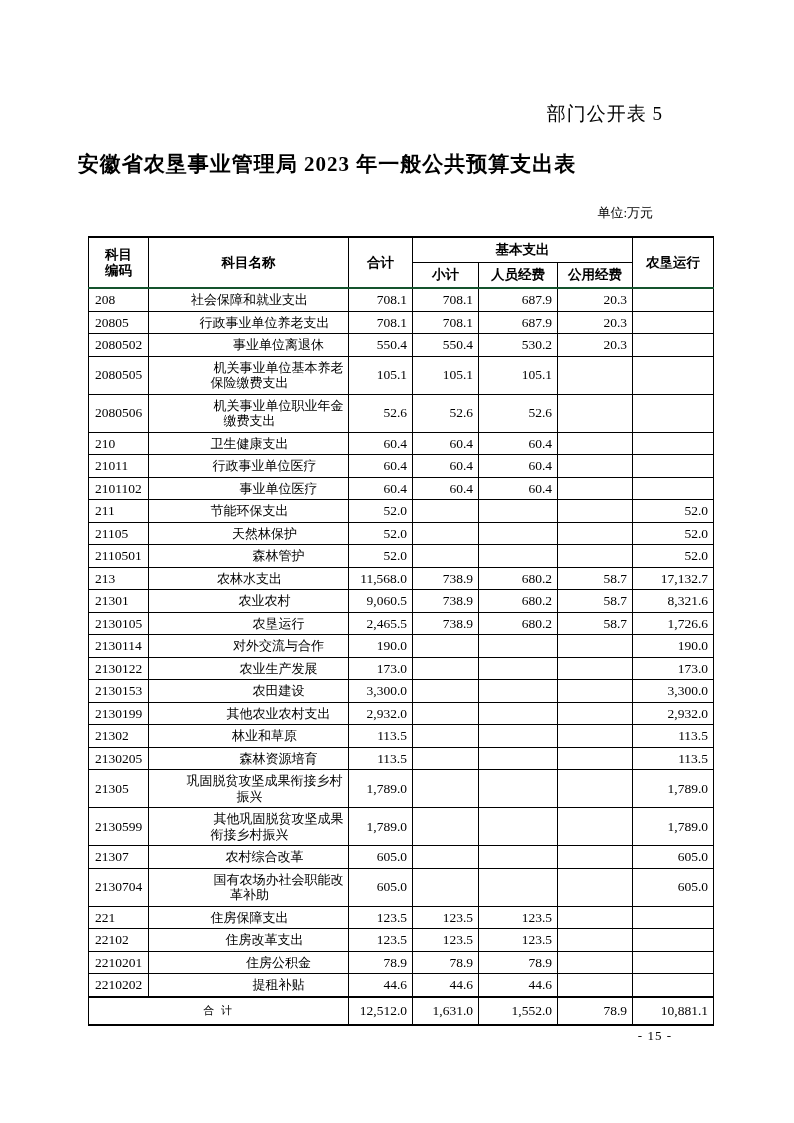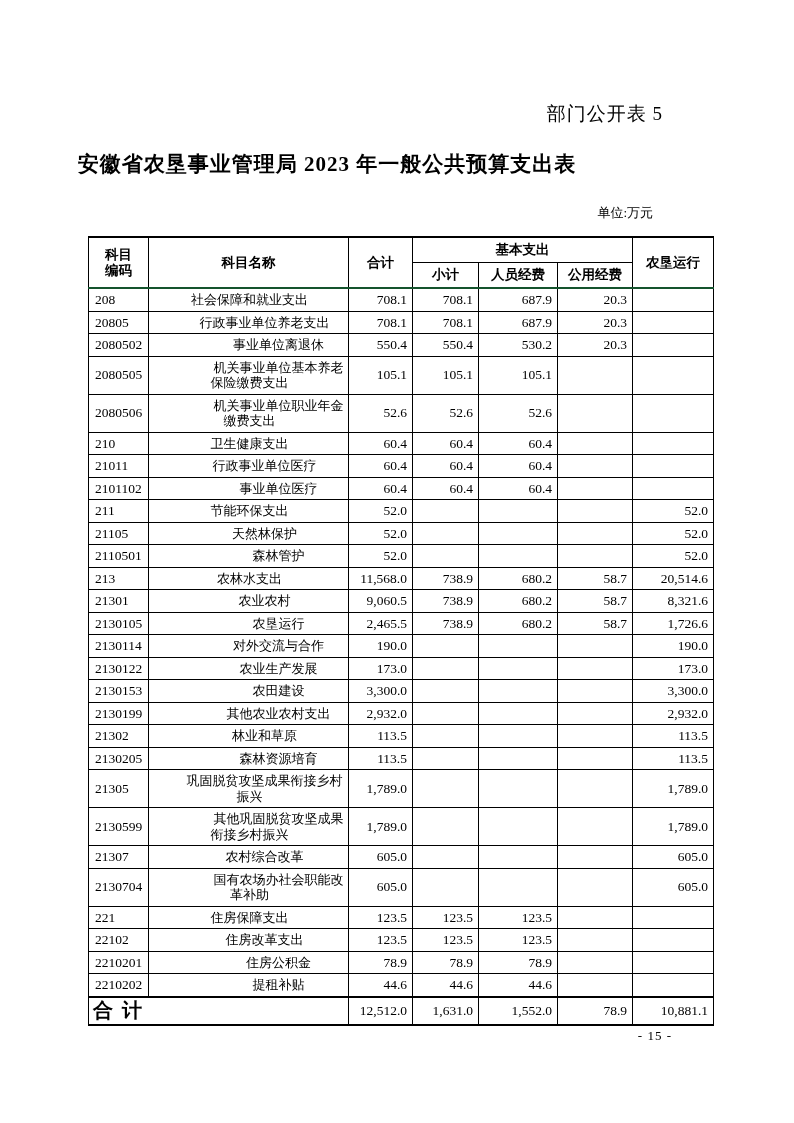--- a/index.html
+++ b/index.html
@@ -46,21 +46,21 @@
   td.code{text-align:left;padding-left:6px;font-size:13.5px;}
   td.name{text-align:center;padding-left:5px;padding-right:3px;}
   td.name.lvl1{text-indent:0;}
   td.name.lvl2{text-indent:30px;}
   td.name.lvl3{text-indent:58px;margin-left:39px;}
   td.num{text-align:right;padding-right:5px;font-size:13.5px;}
   .budget tfoot td{
     border-top:2px solid #000;height:20px;
   }
   td.total-label{
-    font-weight:bold;font-size:20px;letter-spacing:2px;
+    text-align:center;font-weight:normal;font-size:11px;letter-spacing:2px;
   }
   .page-number{
     position:absolute;top:1028px;right:122px;font-size:13px;letter-spacing:1px;
   }
 </style>
 </head>
 <body>
 
 <div class="doc-label">部门公开表 5</div>
 
@@ -193,21 +193,21 @@
         <td class="num"></td>
         <td class="num">52.0</td>
       </tr>
       <tr>
         <td class="code">213</td>
         <td class="name lvl1">农林水支出</td>
         <td class="num">11,568.0</td>
         <td class="num">738.9</td>
         <td class="num">680.2</td>
         <td class="num">58.7</td>
-        <td class="num">20,514.6</td>
+        <td class="num">17,132.7</td>
       </tr>
       <tr>
         <td class="code">21301</td>
         <td class="name lvl2">农业农村</td>
         <td class="num">9,060.5</td>
         <td class="num">738.9</td>
         <td class="num">680.2</td>
         <td class="num">58.7</td>
         <td class="num">8,321.6</td>
       </tr>

